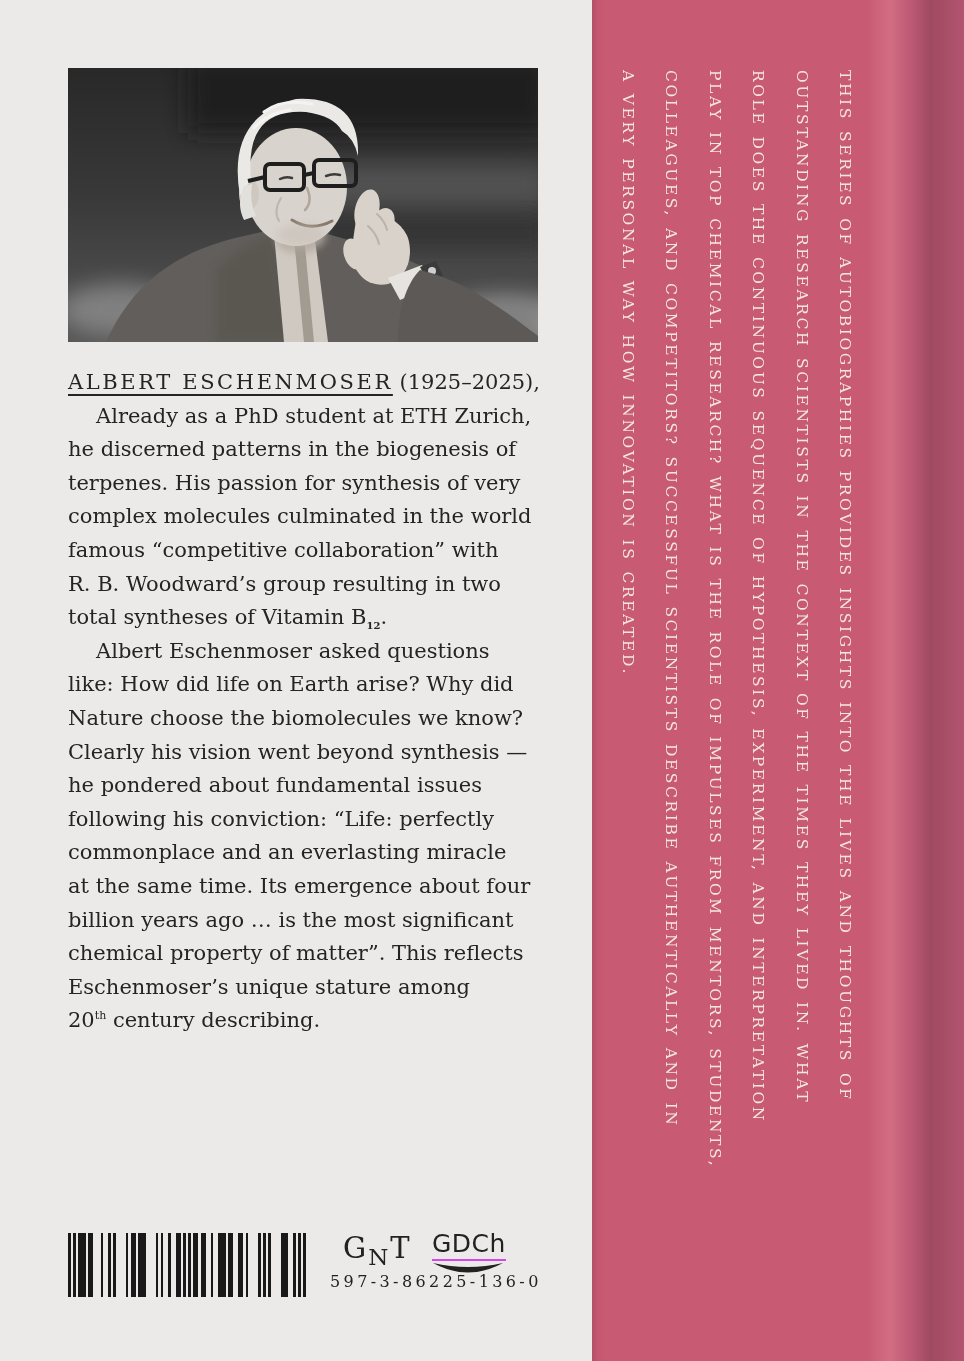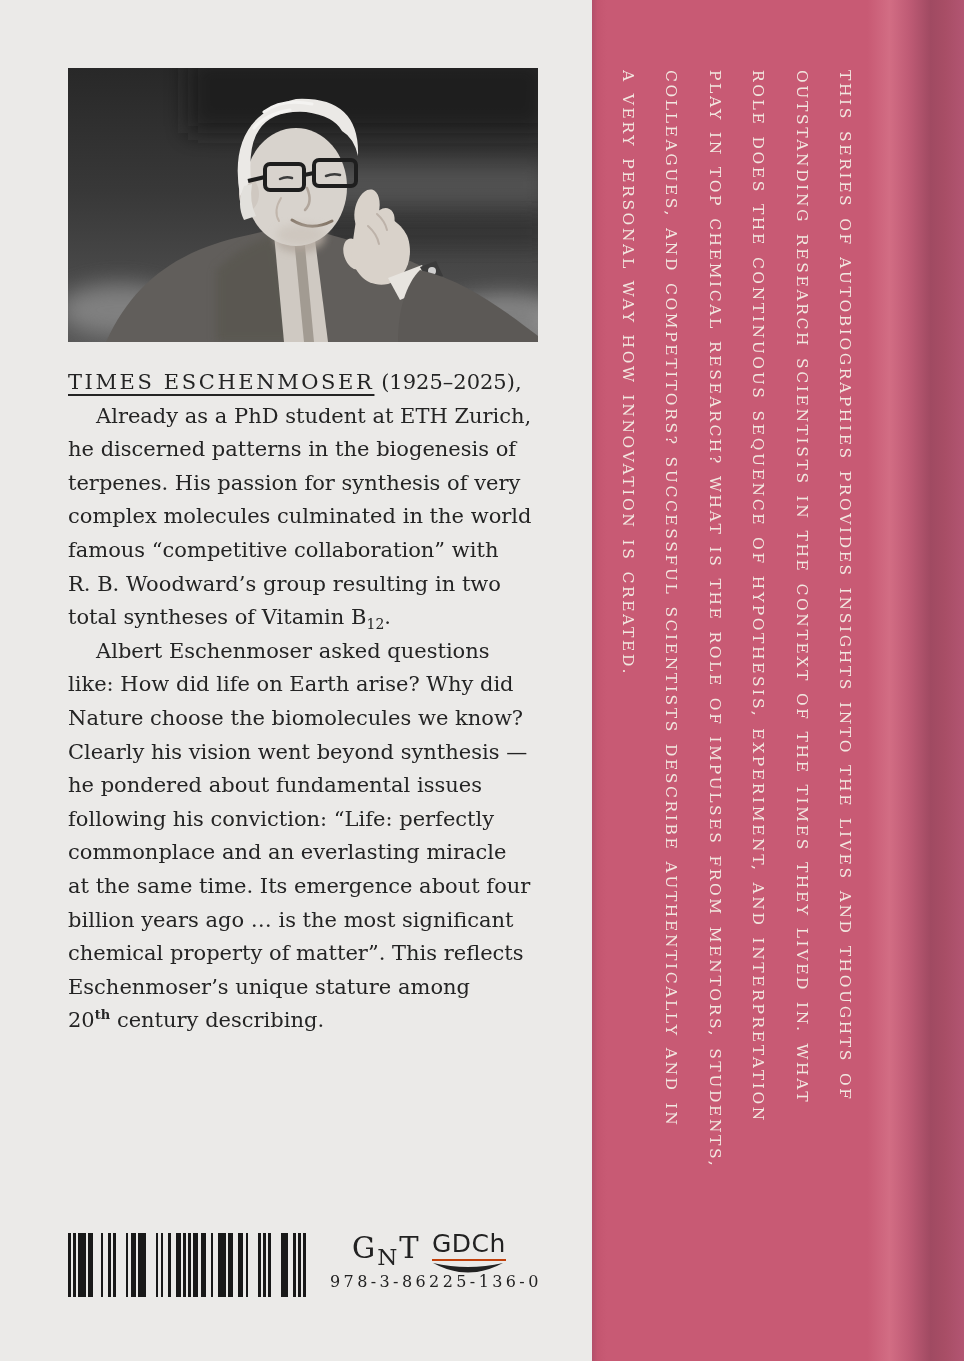--- a/index.html
+++ b/index.html
@@ -23,45 +23,45 @@
   .bio p { margin:0; }
   .bio p.indented { text-indent:28px; }
   .name {
     letter-spacing:2.6px;
     text-decoration:underline;
     text-underline-offset:5px;
     text-decoration-thickness:1.5px;
   }
   .block-lines { display:block; white-space:pre-line; }
   .inline-lines { white-space:pre-line;text-align:right; }
-  .bio sub { font-size:14px; line-height:0; }
-  .bio sup { font-size:13px; line-height:0;font-weight:bold; }
+  .bio sub { font-size:10px; line-height:0;font-weight:bold; }
+  .bio sup { font-size:11px; line-height:0; }
 
   
   .barcode {
     position:absolute; left:68px; top:1233px; width:239px; height:64px;
     display:flex; align-items:stretch;
   }
   .bc-module { flex:0 0 auto; width:2.51px; height:100%; }
   .bc-bar { background:#191919; }
   .bc-space { background:transparent; }
 
   .gnt {
     position:absolute; left:343px; top:1231px;
-    font-size:29px; color:#222; letter-spacing:1px;margin-left:9px;
+    font-size:29px; color:#222; letter-spacing:1px;
   }
   .gnt .gnt-n { font-size:23px; position:relative; top:7px; margin:0 1px; }
 
   .gdch {
     position:absolute; left:432px; top:1229px; width:70px; text-align:center;
     font-family:"DejaVu Sans", sans-serif; color:#222;
   }
   .gdch .gdch-word {
     display:inline-block; font-size:25px; letter-spacing:0.5px;
-    border-bottom:2px solid #c2410c; padding-bottom:1px;
+    border-bottom:2px solid #d946ef; padding-bottom:1px;
   }
   .gdch svg { display:block; margin:1px auto 0 auto; }
 
   .isbn {
     position:absolute; left:330px; top:1272px;
     font-size:16px; letter-spacing:3.4px; color:#222;
     white-space:nowrap;
   }
 
   
@@ -151,21 +151,21 @@
     <path d="M320,210 L354,197 L364,218 L332,232 Z" fill="#e7e4df"></path>
     <path d="M352,199 L368,193 L375,208 L360,215 Z" fill="#3b3b3b"></path>
     <circle cx="364" cy="203" r="4" fill="#cfcfcf"></circle>
 
     <path d="M352,202 C396,212 436,242 470,268 L470,274 L330,274 C330,242 338,216 352,202 Z" fill="#5c5956"></path>
   </svg>
 </div>
 
 <div class="bio">
   <p>
-    <span class="name">TIMES ESCHENMOSER</span><span> (1925–2025),</span>
+    <span class="name">ALBERT ESCHENMOSER</span><span> (1925–2025),</span>
   </p>
   <p class="indented">
     <span class="inline-lines">Already as a PhD student at ETH Zurich,
 he discerned patterns in the biogenesis of
 terpenes. His passion for synthesis of very
 complex molecules culminated in the world
 famous “competitive collaboration” with
 R. B. Woodward’s group resulting in two
 total syntheses of Vitamin B</span><sub>12</sub><span>.</span>
   </p>
@@ -287,21 +287,21 @@
   <span>G</span><span class="gnt-n">N</span><span>T</span>
 </div>
 
 <div class="gdch">
   <span class="gdch-word">GDCh</span>
   <svg width="72" height="16" viewBox="0 0 72 16" aria-hidden="true">
     <path d="M1 1 Q36 20 71 1 Q36 9 1 1 Z" fill="#222"></path>
   </svg>
 </div>
 
-<div class="isbn">978-3-86225-136-0</div>
+<div class="isbn">597-3-86225-136-0</div>
 
 <div class="spine">
   <div class="spine-text">
     <div class="spine-line">THIS SERIES OF AUTOBIOGRAPHIES PROVIDES INSIGHTS INTO THE LIVES AND THOUGHTS OF</div>
     <div class="spine-line">OUTSTANDING RESEARCH SCIENTISTS IN THE CONTEXT OF THE TIMES THEY LIVED IN. WHAT</div>
     <div class="spine-line">ROLE DOES THE CONTINUOUS SEQUENCE OF HYPOTHESIS, EXPERIMENT, AND INTERPRETATION</div>
     <div class="spine-line">PLAY IN TOP CHEMICAL RESEARCH? WHAT IS THE ROLE OF IMPULSES FROM MENTORS, STUDENTS,</div>
     <div class="spine-line">COLLEAGUES, AND COMPETITORS? SUCCESSFUL SCIENTISTS DESCRIBE AUTHENTICALLY AND IN</div>
     <div class="spine-line">A VERY PERSONAL WAY HOW INNOVATION IS CREATED.</div>
   </div>

